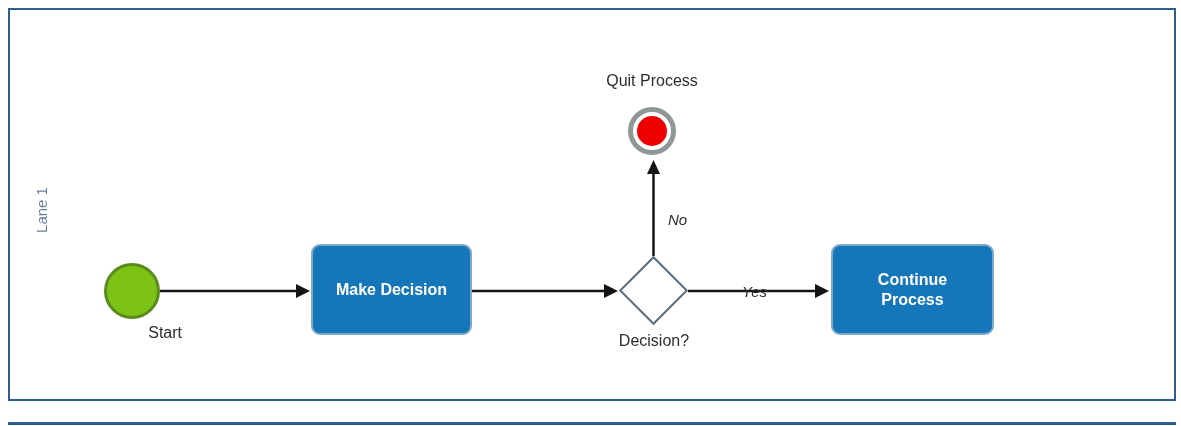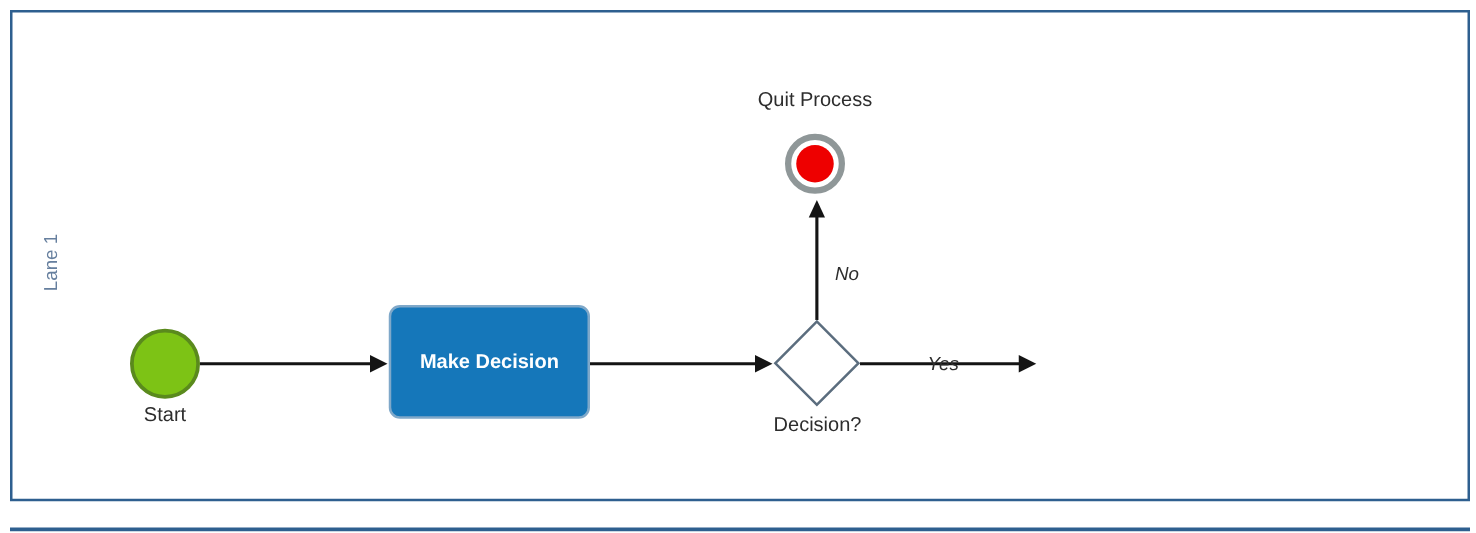--- a/index.html
+++ b/index.html
@@ -137,21 +137,21 @@
     background: var(--end-fill);
   }
 
   .node-label {
     position: absolute;
     color: var(--label-text);
     font-size: 16px;
     text-align: center;
   }
 
-  .start-label   { left: 82px;  top: 324px; width: 100px; }
+  .start-label   { left: 82px;  top: 324px; width: 100px; text-align: right; }
   .gateway-label { left: 604px; top: 332px; width: 100px; }
   .quit-label    { left: 552px; top: 72px;  width: 200px; }
 
   .edge-label {
     position: absolute;
     font-style: italic;
     color: var(--label-text);
     font-size: 15px;
   }
 
@@ -207,16 +207,19 @@
 
   <div class="edge-label no-label">No</div>
 
   <div class="end-event">
     <div class="end-inner"></div>
   </div>
   <div class="node-label quit-label">Quit Process</div>
 
   <div class="edge-label yes-label">Yes</div>
 
+  <div class="task continue">
+    <span>Continue Process</span>
+  </div>
 
   <div class="bottom-border"></div>
 
 </div>
 
 </body></html>

